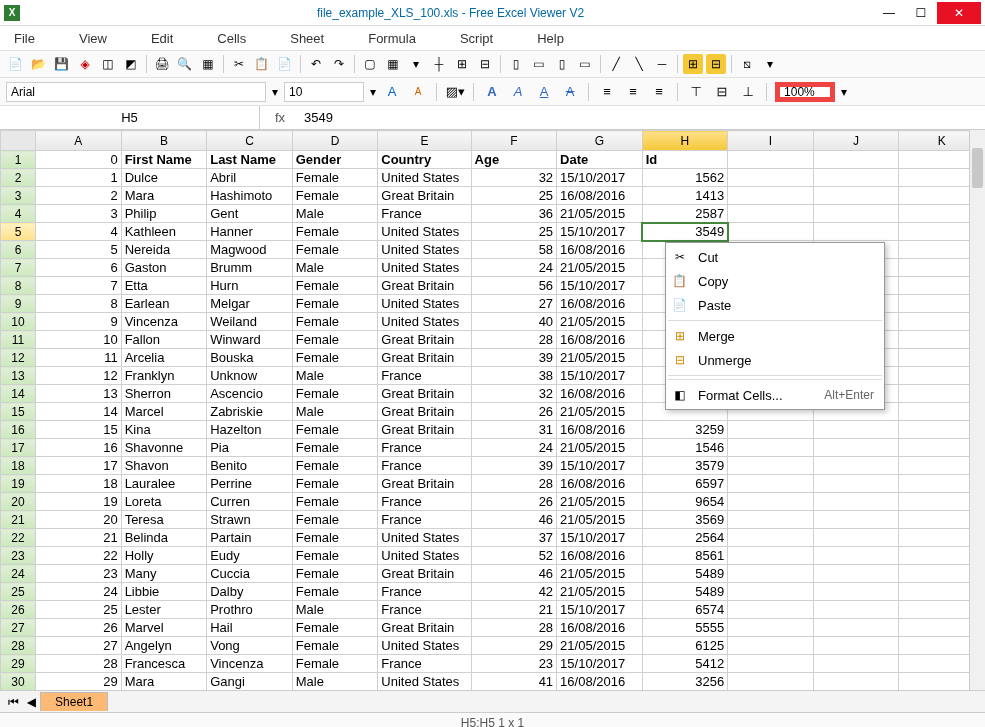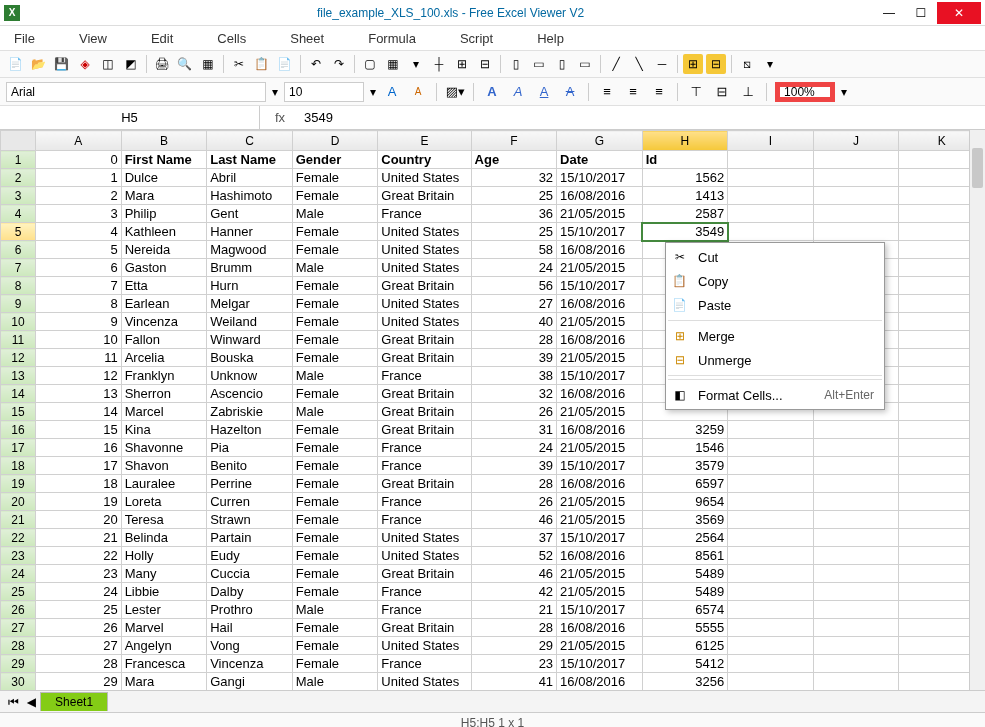--- a/index.html
+++ b/index.html
@@ -38,21 +38,21 @@
 .grid td { background: #fff; }
 .grid td.num { text-align: right; }
 .grid td.selected { outline: 2px solid #44883e; outline-offset: -1px; }
 .context-menu { position: absolute; left: 665px; top: 242px; width: 220px; background: #fff; border: 1px solid #999; box-shadow: 2px 2px 6px rgba(0,0,0,0.25); z-index: 100; padding: 2px 0; }
 .cm-item { height: 24px; display: flex; align-items: center; padding: 0 10px 0 32px; font-size: 13px; cursor: pointer; position: relative; }
 .cm-sep { height: 1px; background: #ddd; margin: 3px 2px; }
 .cm-icon { position: absolute; left: 6px; width: 16px; height: 16px; display: flex; align-items: center; justify-content: center; font-size: 12px; }
 .cm-arrow { margin-left: auto; font-size: 10px; color: #555; }
 .cm-shortcut { margin-left: auto; color: #666; font-size: 12px; }
 .sheettabs { height: 22px; border-top: 1px solid #ccc; display: flex; align-items: center; background: #f4f4f4; padding: 0 4px; }
-.sheettab { padding: 2px 14px; background: #84cc16; border: 1px solid #bbb; border-bottom: none; font-size: 12px; cursor: pointer; }
+.sheettab { padding: 2px 14px; background: #fdba74; border: 1px solid #bbb; border-bottom: none; font-size: 12px; cursor: pointer; }
 .statusbar { height: 20px; border-top: 1px solid #ccc; display: flex; align-items: center; justify-content: center; font-size: 12px; color: #555; background: #fafafa; }
 .scrollbar-v { position: absolute; right: 0; top: 0; bottom: 0; width: 16px; background: #f0f0f0; border-left: 1px solid #ccc; }
 .scrollbar-v .thumb { position: absolute; top: 18px; left: 2px; right: 2px; height: 40px; background: #c8c8c8; border-radius: 2px; }
 .colA{width:78px}.colB{width:78px}.colC{width:78px}.colD{width:78px}.colE{width:78px}.colF{width:78px}.colG{width:78px}.colH{width:78px}.colI{width:78px}.colJ{width:78px}.colK{width:78px}
 </style>
 </head>
 <body>
 
 <div class="titlebar">
   <div class="app-icon">X</div>

